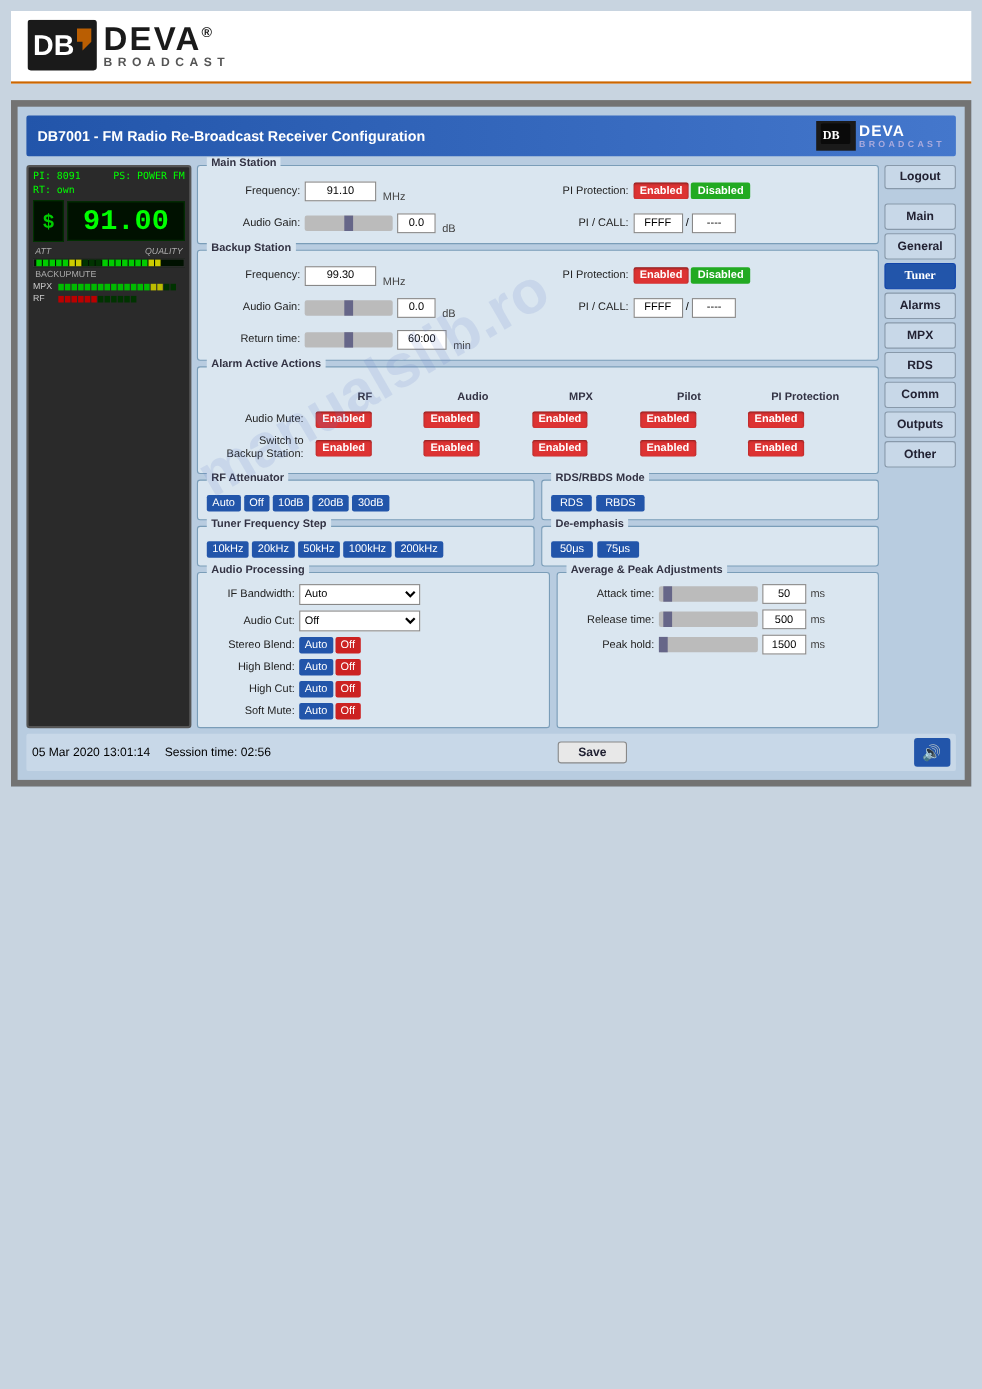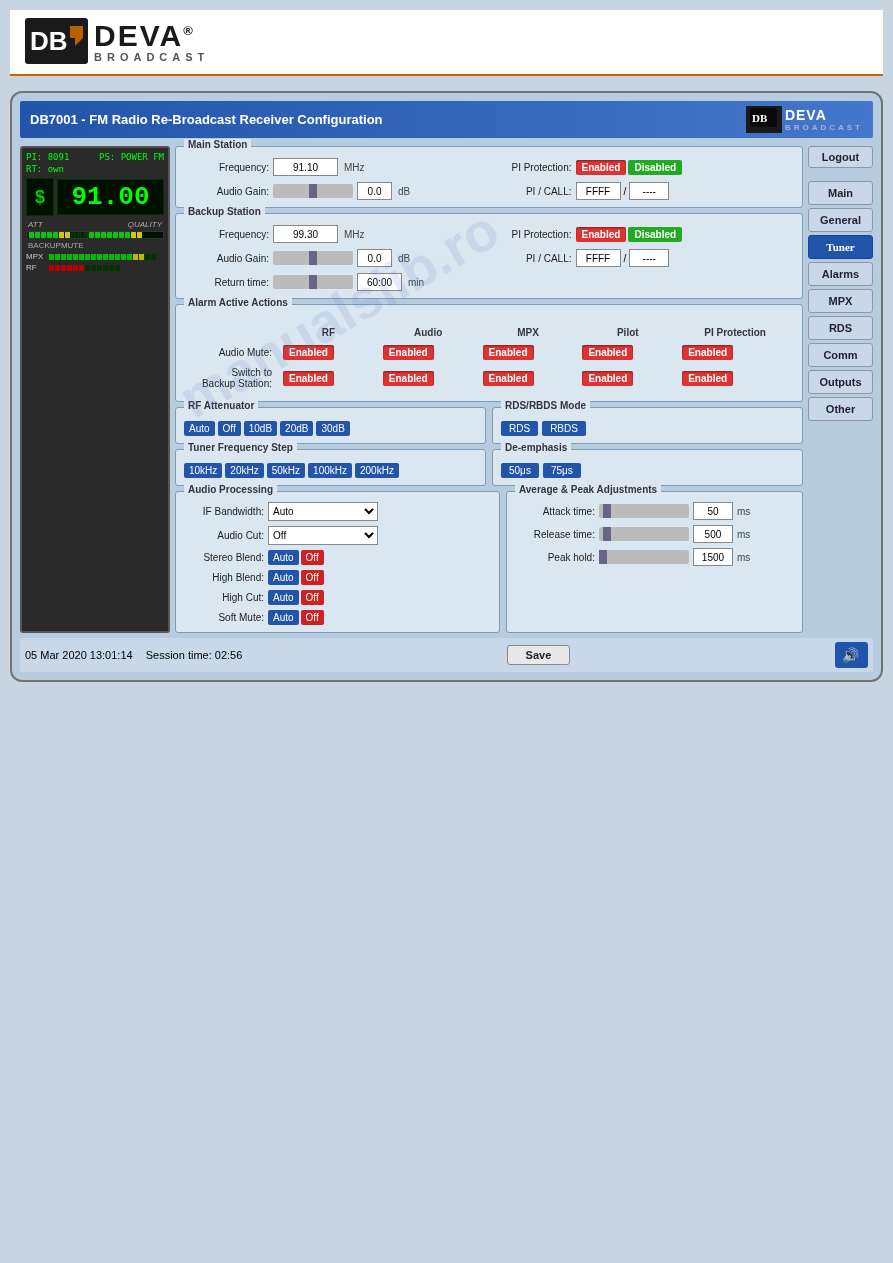--- a/index.html
+++ b/index.html
@@ -30,22 +30,22 @@
       gap: 4px;
     }
     .logo-text {
       display: flex;
       flex-direction: column;
     }
 
     
     .main-panel {
       background: #b8cce0;
-      border: 2px solid #737373;
-      border-radius: 12px;
+      border: 6px solid #737373;
+      border-radius: 0;
       padding: 8px;
       display: flex;
       flex-direction: column;
     }
     .panel-title-bar {
       background: linear-gradient(to right, #2255aa, #4477cc);
       color: white;
       padding: 5px 10px;
       font-size: 13px;
       font-weight: bold;
@@ -199,20 +199,21 @@
       border: 1px solid #888;
       background: white;
       font-size: 10px;
       padding: 0 3px;
       text-align: center;
     }
     .form-unit {
       font-size: 10px;
       color: #444;
       margin-left: 2px;
+      margin-top: 12px;
     }
     .form-slider {
       width: 80px;
       height: 14px;
       appearance: none;
       background: #bbb;
       border-radius: 2px;
       outline: none;
       cursor: pointer;
     }

